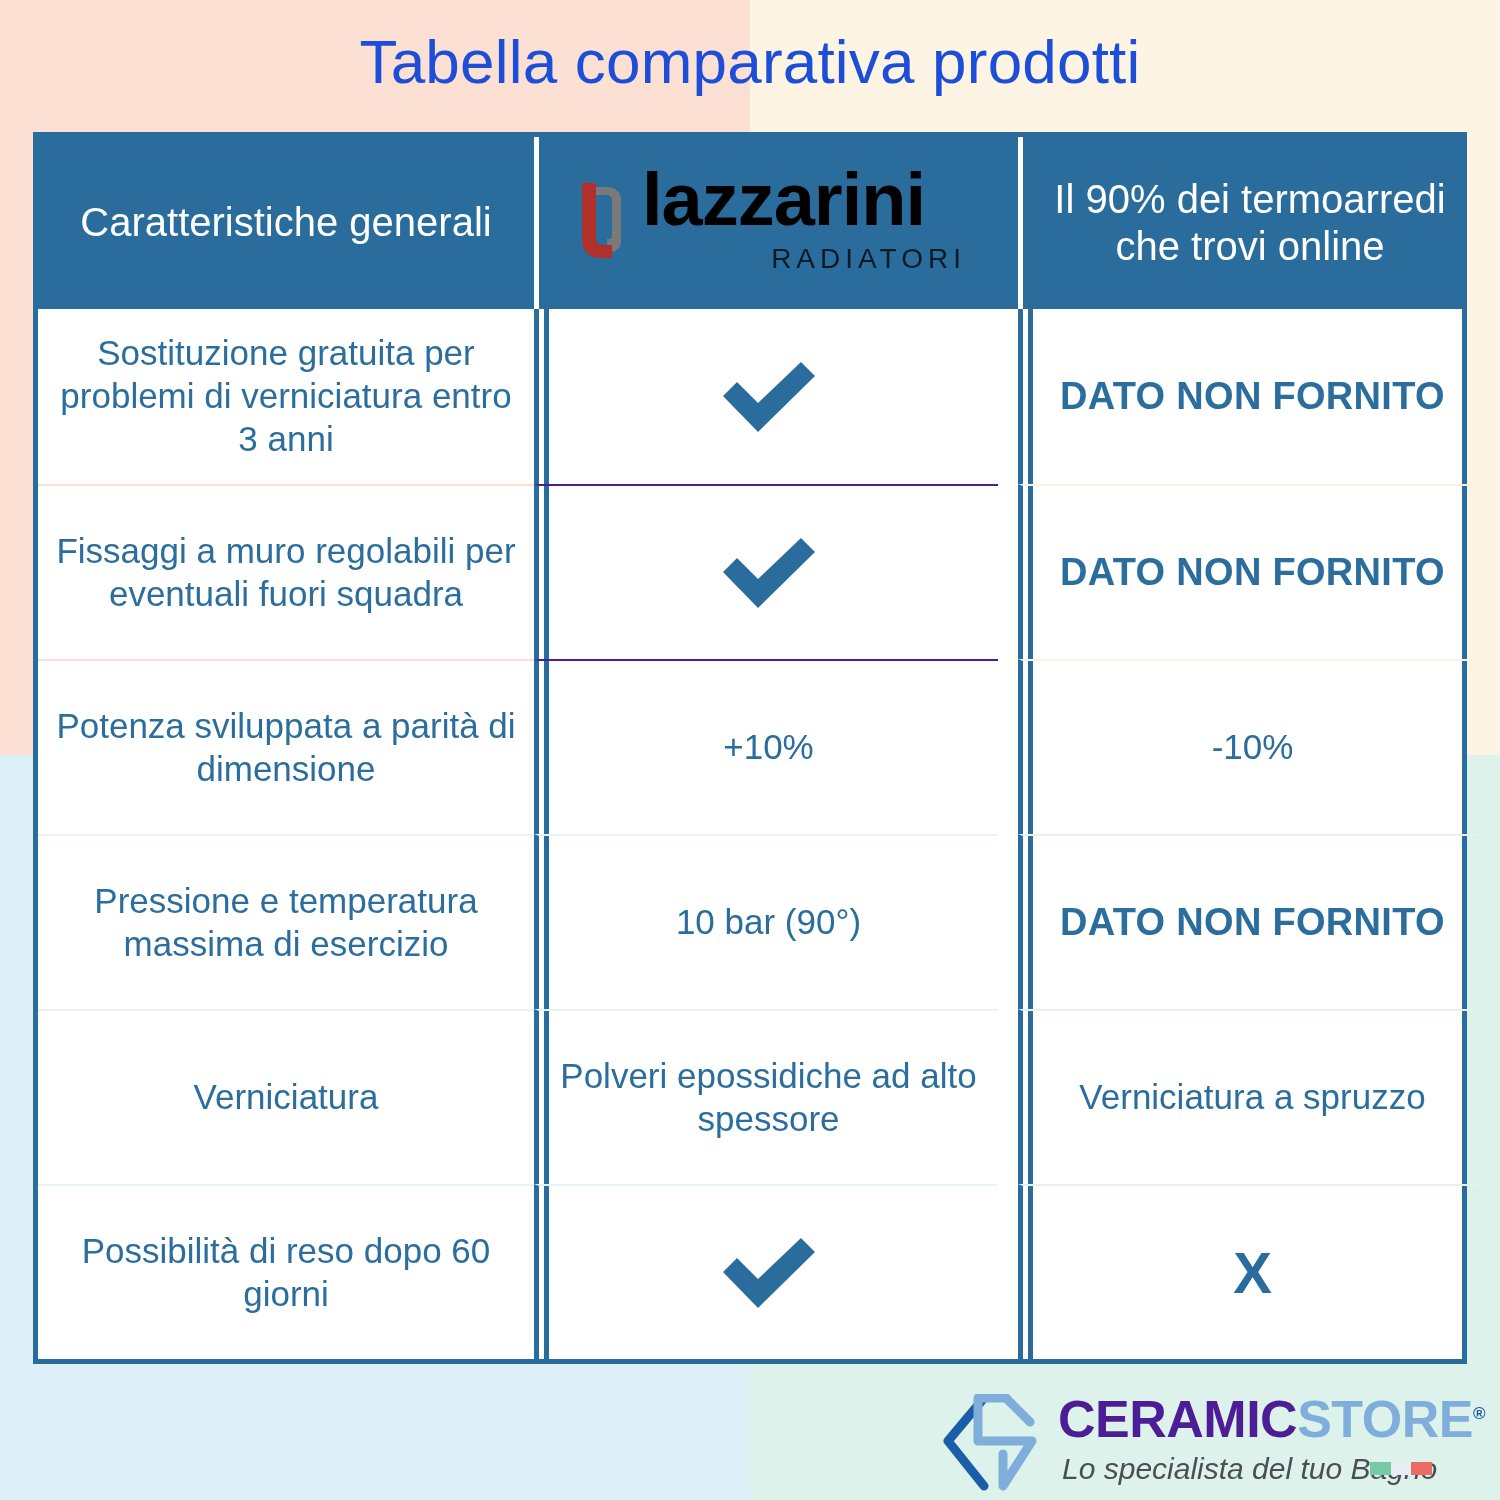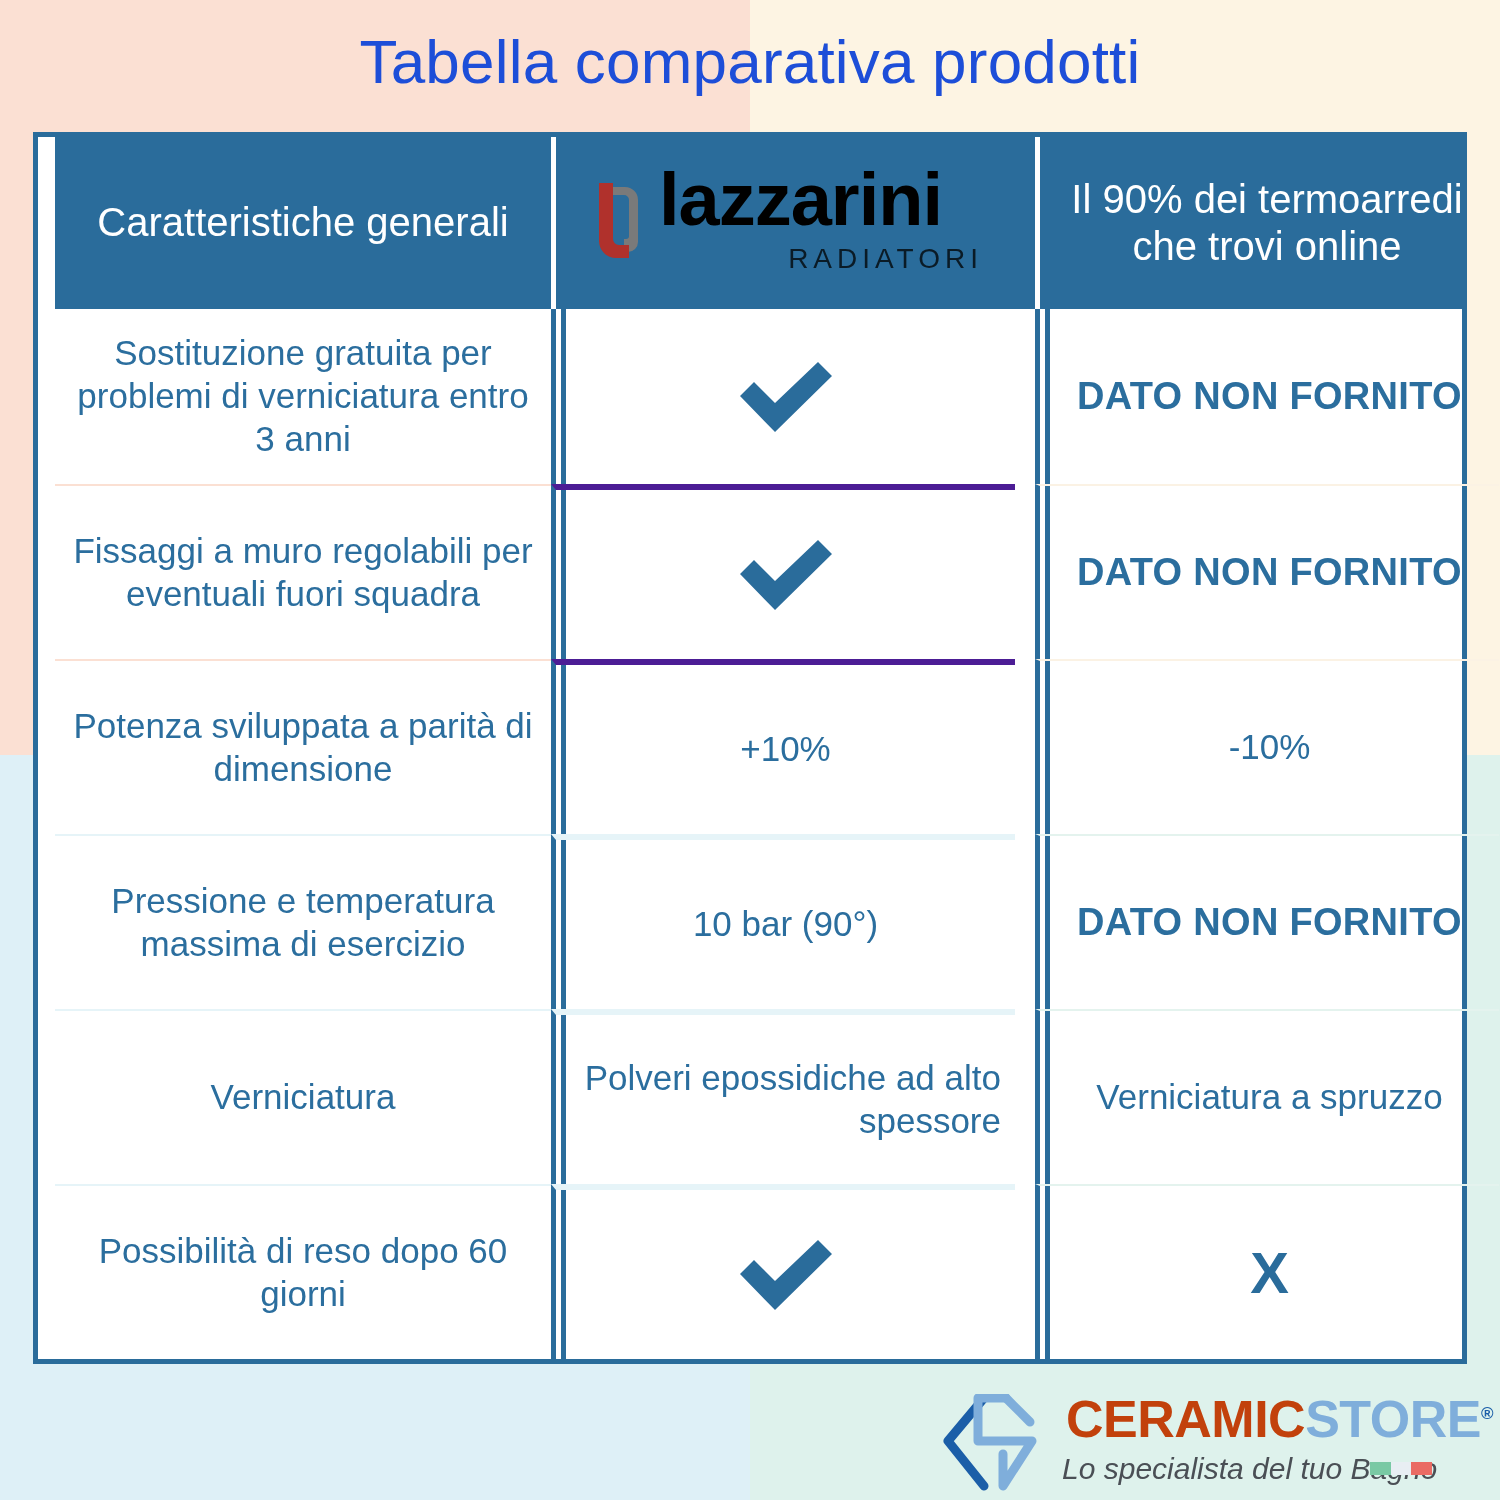--- a/index.html
+++ b/index.html
@@ -44,21 +44,20 @@
   
   #comparison-table {
     position: absolute;
     left: 33px;
     top: 132px;
     width: 1434px;
     height: 1232px;
     border: 5px solid #2A6C9B;
     box-sizing: border-box;
     background: #ffffff;
-    padding-left: 17px;
   }
 
   .trow {
     display: flex;
     width: 100%;
     box-sizing: border-box;
   }
 
   
   #header-row {
@@ -89,21 +88,21 @@
   .col-3 { width: 464px; flex: 0 0 464px; margin-left: 20px; }
 
   
   .body-row { height: 175px; position: relative; }
   .body-row .col-2,
   .body-row .col-3 {
     border-left: 5px solid #2A6C9B;
     box-shadow: inset 5px 0 0 #ffffff, inset 10px 0 0 #2A6C9B;
   }
   .body-row + .body-row .col-1 { border-top: 2px solid #FBE0D3; }
-  .body-row + .body-row .col-2 { border-top: 6px solid #4c1d95; text-align: right; }
+  .body-row + .body-row .col-2 { border-top: 2px solid #4c1d95; }
   .body-row + .body-row .col-3 { border-top: 2px solid #FBF2E4; }
 
   .row-cool + .body-row .col-1 { border-top-color: #E6F4F8; }
   .row-cool + .body-row .col-2 { border-top-color: #E6F4F8; }
   .row-cool + .body-row .col-3 { border-top-color: #E4F3EE; }
 
   .bold-note {
     font-weight: bold;
     font-size: 38px;
     letter-spacing: 0.3px;
@@ -163,21 +162,21 @@
   #cs-mark { position: absolute; left: 0; top: 2px; width: 104px; height: 98px; }
   #cs-wordmark {
     position: absolute;
     left: 118px; top: 0px;
     font-size: 52px;
     font-weight: bold;
     letter-spacing: -0.5px;
     line-height: 1.05;
     white-space: nowrap;
   }
-  #cs-ceramic { color: #c2410c; margin-left: 8px; }
+  #cs-ceramic { color: #4c1d95; }
   #cs-store  { color: #7FAEDB; }
   #cs-reg {
     font-size: 17px;
     color: #1B5EA8;
     vertical-align: super;
     font-weight: bold;
   }
   #cs-tagline {
     position: absolute;
     left: 122px; top: 60px;

